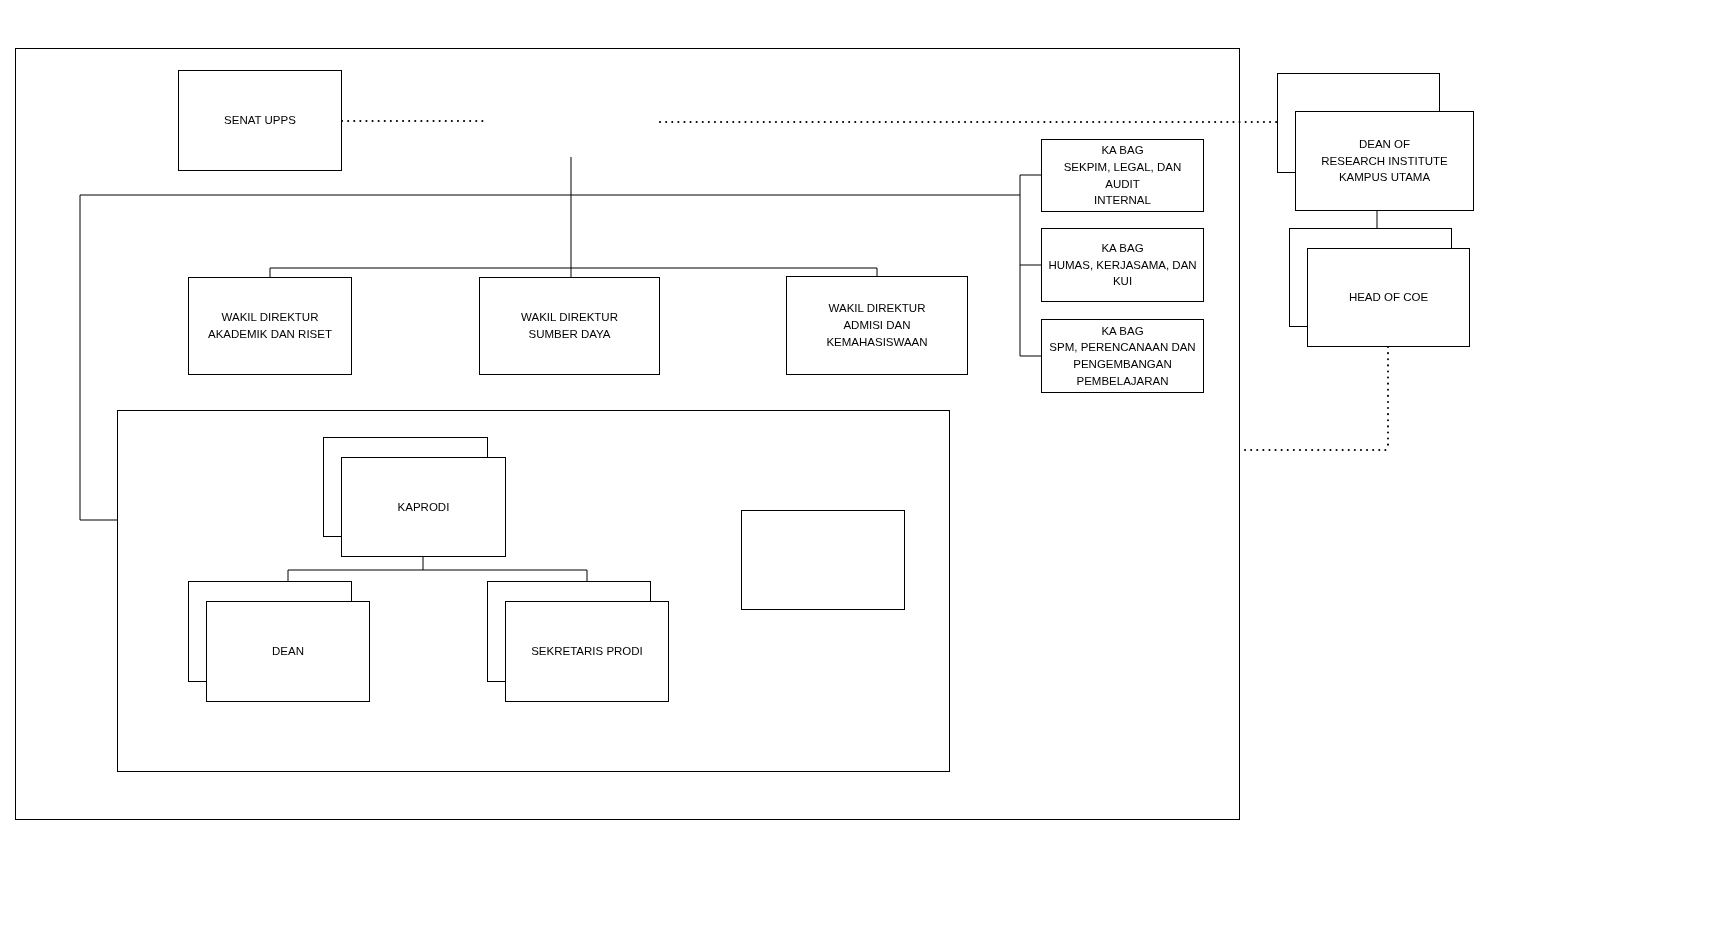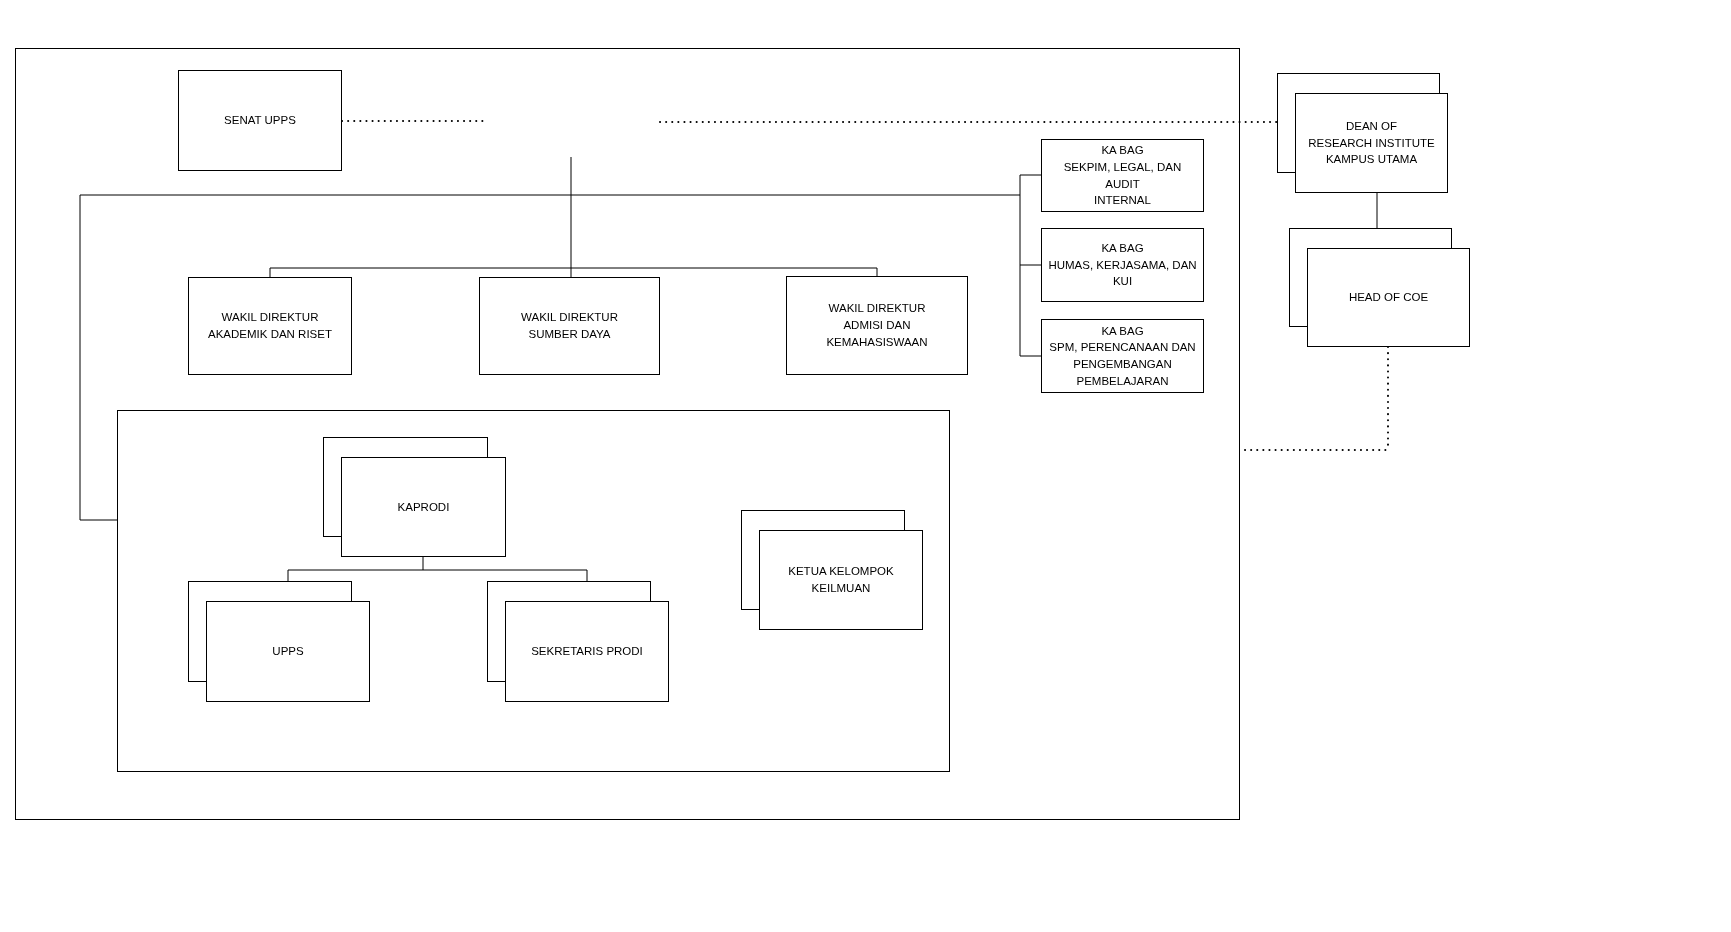--- a/index.html
+++ b/index.html
@@ -116,36 +116,32 @@
 PEMBELAJARAN</span>
   </div>
 
   <div class="ghost" style="left:323px; top:437px; width:165px; height:100px;"></div>
   <div class="node" style="left:341px; top:457px; width:165px; height:100px;align-items:center;">
     <span class="label">KAPRODI</span>
   </div>
 
   <div class="ghost" style="left:188px; top:581px; width:164px; height:101px;"></div>
   <div class="node" style="left:206px; top:601px; width:164px; height:101px;">
-    <span class="label">UPPS</span>
+    <span class="label">DEAN</span>
   </div>
 
   <div class="ghost" style="left:487px; top:581px; width:164px; height:101px;"></div>
   <div class="node" style="left:505px; top:601px; width:164px; height:101px;">
     <span class="label">SEKRETARIS PRODI</span>
   </div>
 
   <div class="ghost" style="left:741px; top:510px; width:164px; height:100px;"></div>
-  <div class="node" style="left:759px; top:530px; width:164px; height:100px;">
-    <span class="label">KETUA KELOMPOK
-KEILMUAN</span>
-  </div>
 
   <div class="ghost" style="left:1277px; top:73px; width:163px; height:100px;"></div>
-  <div class="node" style="left:1295px; top:93px; width:153px; height:100px;">
+  <div class="node" style="left:1295px; top:111px; width:179px; height:100px;">
     <span class="label">DEAN OF
 RESEARCH INSTITUTE
 KAMPUS UTAMA</span>
   </div>
 
   <div class="ghost" style="left:1289px; top:228px; width:163px; height:99px;"></div>
   <div class="node" style="left:1307px; top:248px; width:163px; height:99px;">
     <span class="label">HEAD OF COE</span>
   </div>
 

